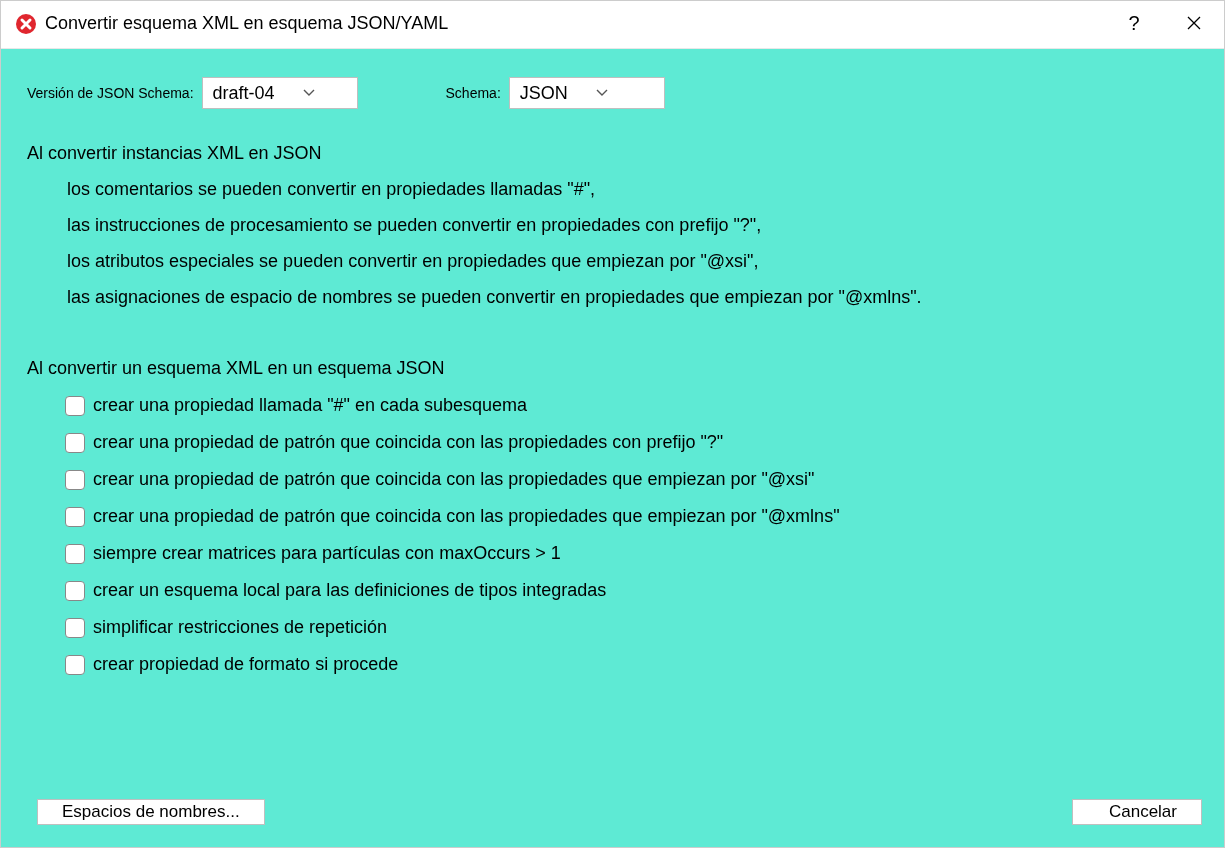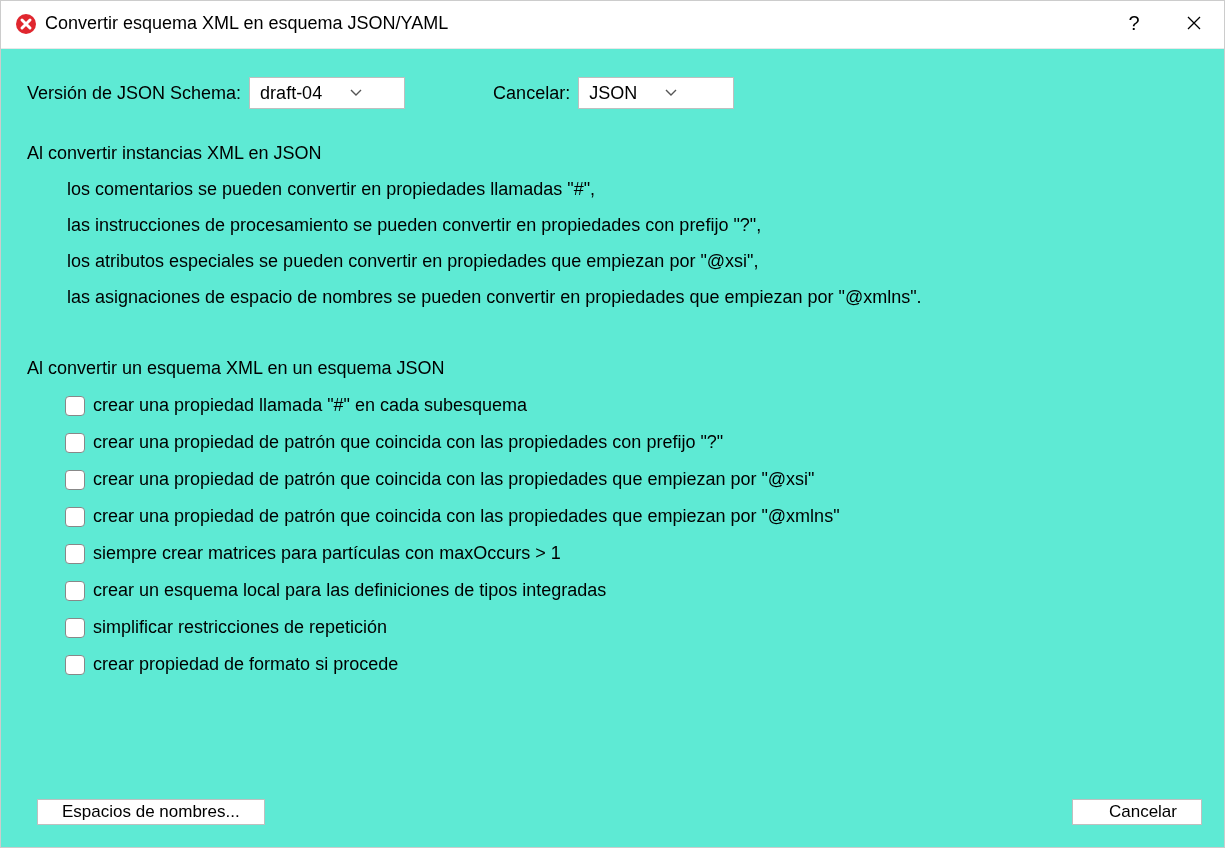--- a/index.html
+++ b/index.html
@@ -60,21 +60,21 @@
       display: flex;
       flex-direction: column;
     }
     .row-top {
       display: flex;
       align-items: center;
       gap: 8px;
       margin-bottom: 34px;
     }
     .row-top .label {
-      font-size: 18px;
+      font-size: 14px;
     }
     .select {
       background: #fff;
       border: 1px solid #bfbfbf;
       height: 32px;
       display: inline-flex;
       align-items: center;
       padding: 0 10px;
       cursor: pointer;
       gap: 28px;
@@ -172,21 +172,21 @@
       <span class="label">Versión de JSON Schema:</span>
       <div class="select" style="width:156px;">
         <span>draft-04</span>
         <span class="chev">
           <svg width="12" height="8" viewBox="0 0 12 8">
               <path d="M1 1 L6 6 L11 1" stroke="#555" stroke-width="1.4" fill="none"></path>
             </svg>
         </span>
       </div>
       <div class="spacer-mid"></div>
-      <span class="label">Cancelar:</span>
+      <span class="label">Schema:</span>
       <div class="select" style="width:156px;">
         <span>JSON</span>
         <span class="chev">
           <svg width="12" height="8" viewBox="0 0 12 8">
               <path d="M1 1 L6 6 L11 1" stroke="#555" stroke-width="1.4" fill="none"></path>
             </svg>
         </span>
       </div>
     </div>
 

